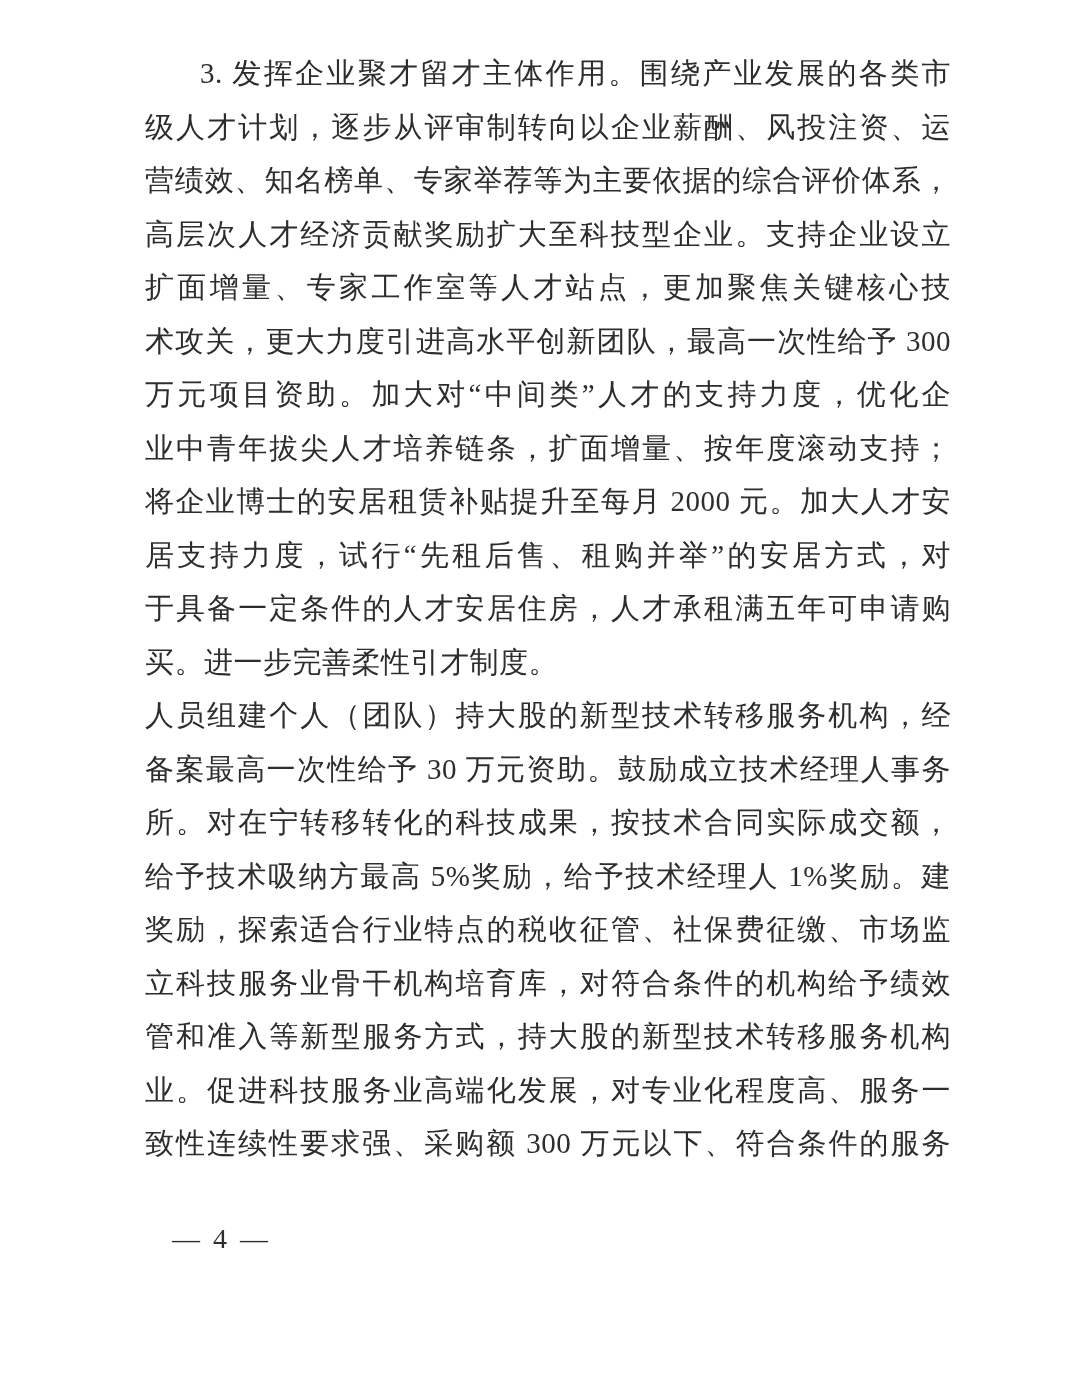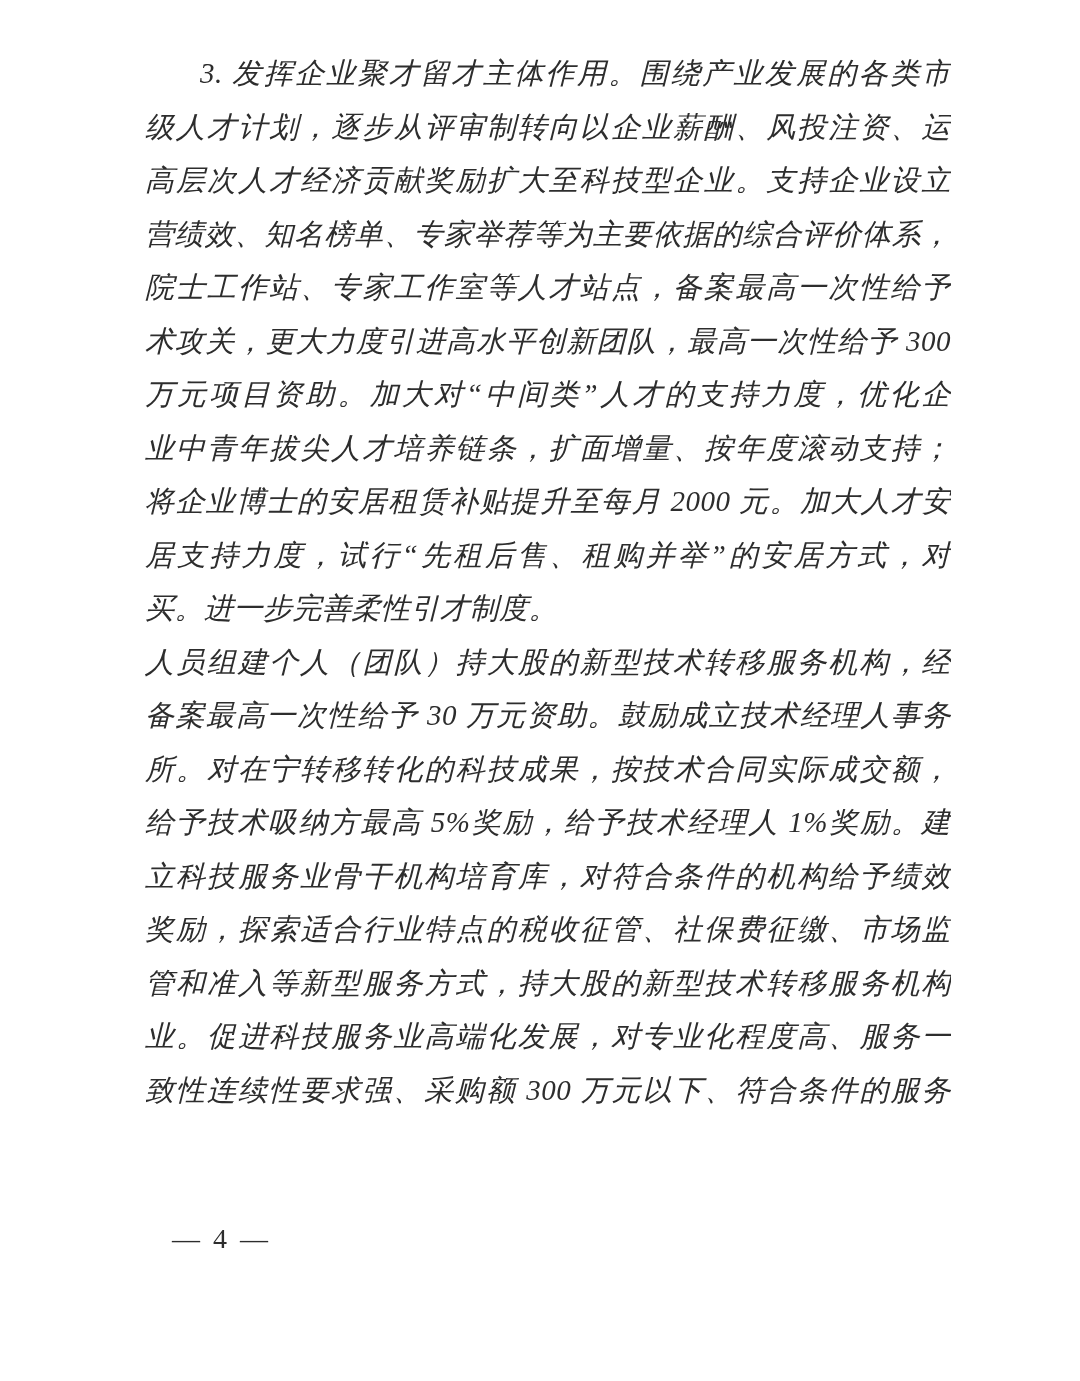--- a/index.html
+++ b/index.html
@@ -21,21 +21,20 @@
     left: 0; top: 0;
     width: 1080px;
     height: 1381px;
     background: #ffffff;
   }
   .doc-body {
     position: absolute;
     left: 145px;
     top: 47px;
     width: 806px;
-    font-style: italic;
   }
   .para {
     margin: 0;
     padding: 0;
   }
   .line {
     height: 53.5px;
     line-height: 53.5px;
     font-size: 29px;
     letter-spacing: 0.5px;
@@ -63,36 +62,37 @@
   }
 </style>
 </head>
 <body>
 
 <div class="doc-page">
   <div class="doc-body" id="doc-body">
       <div class="para">
         <div class="line indent">3. 发挥企业聚才留才主体作用。围绕产业发展的各类市</div>
         <div class="line">级人才计划，逐步从评审制转向以企业薪酬、风投注资、运</div>
+        <div class="line">营绩效、知名榜单、专家举荐等为主要依据的综合评价体系，</div>
         <div class="line">高层次人才经济贡献奖励扩大至科技型企业。支持企业设立</div>
-        <div class="line">营绩效、知名榜单、专家举荐等为主要依据的综合评价体系，</div>
-        <div class="line">院士工作站、专家工作室等人才站点，备案最高一次性给予</div>
+        <div class="line">扩面增量、专家工作室等人才站点，更加聚焦关键核心技</div>
         <div class="line">术攻关，更大力度引进高水平创新团队，最高一次性给予 300</div>
         <div class="line">万元项目资助。加大对“中间类”人才的支持力度，优化企</div>
         <div class="line">业中青年拔尖人才培养链条，扩面增量、按年度滚动支持；</div>
         <div class="line">将企业博士的安居租赁补贴提升至每月 2000 元。加大人才安</div>
         <div class="line">居支持力度，试行“先租后售、租购并举”的安居方式，对</div>
+        <div class="line">于具备一定条件的人才安居住房，人才承租满五年可申请购</div>
         <div class="line no-justify">买。进一步完善柔性引才制度。</div>
       </div>
       <div class="para">
         <div class="line">人员组建个人（团队）持大股的新型技术转移服务机构，经</div>
         <div class="line">备案最高一次性给予 30 万元资助。鼓励成立技术经理人事务</div>
         <div class="line">所。对在宁转移转化的科技成果，按技术合同实际成交额，</div>
         <div class="line">给予技术吸纳方最高 5%奖励，给予技术经理人 1%奖励。建</div>
+        <div class="line">奖励，探索适合行业特点的税收征管、社保费征缴、市场监</div>
         <div class="line">立科技服务业骨干机构培育库，对符合条件的机构给予绩效</div>
-        <div class="line">奖励，探索适合行业特点的税收征管、社保费征缴、市场监</div>
         <div class="line">管和准入等新型服务方式，持大股的新型技术转移服务机构</div>
         <div class="line">业。促进科技服务业高端化发展，对专业化程度高、服务一</div>
         <div class="line">致性连续性要求强、采购额 300 万元以下、符合条件的服务</div>
       </div>
     </div>
   <div class="page-footer">— 4 —</div>
 </div>
 
 </body></html>

